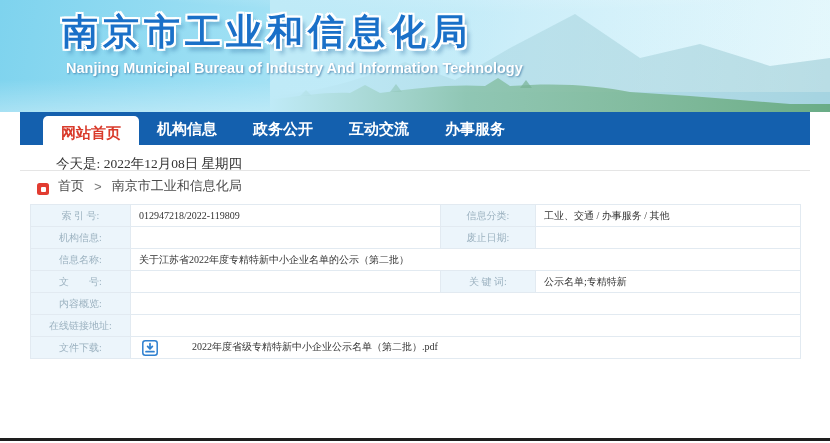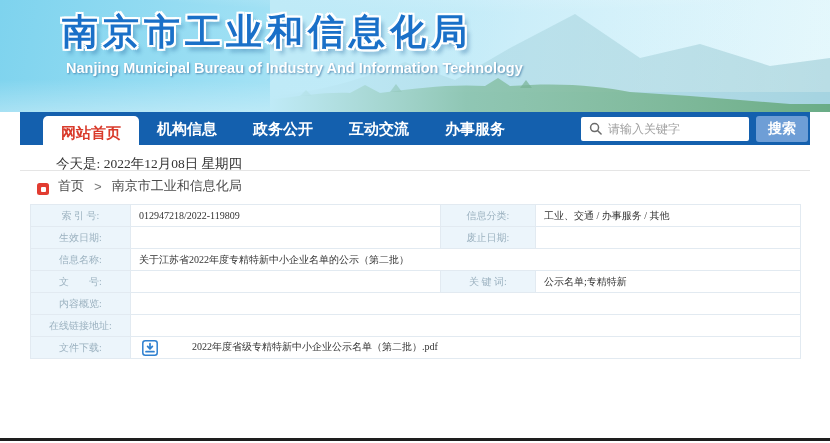--- a/index.html
+++ b/index.html
@@ -99,30 +99,20 @@
     <div class="title-en">Nanjing Municipal Bureau of Industry And Information Technology</div>
   </div>
 
   <div class="chrome">
     <div class="navbar">
       <div class="tab active">网站首页</div>
       <div class="tab">机构信息</div>
       <div class="tab">政务公开</div>
       <div class="tab">互动交流</div>
       <div class="tab">办事服务</div>
-      <div class="search-area">
-        <div class="search-box">
-          <svg width="13" height="13" viewBox="0 0 14 14">
-            <circle cx="6" cy="6" r="4.3" fill="none" stroke="#6a6a6a" stroke-width="1.6"></circle>
-            <line x1="9.4" y1="9.4" x2="13" y2="13" stroke="#6a6a6a" stroke-width="1.6" stroke-linecap="round"></line>
-          </svg>
-          <input type="text" placeholder="请输入关键字" style="">
-        </div>
-        <button class="search-btn">搜索</button>
-      </div>
     </div>
     <div class="date-row">今天是: 2022年12月08日 星期四</div>
   </div>
 
   <div class="breadcrumb">
     <span class="crumb-icon">
         <i></i>
       </span>
     <span class="crumb-link">首页</span>
     <span class="sep">&gt;</span>
@@ -137,21 +127,21 @@
         <col class="c-val2">
     </colgroup>
     <tbody>
         <tr>
       <td class="lbl">索 引 号:</td>
       <td class="val">012947218/2022-119809</td>
       <td class="lbl">信息分类:</td>
       <td class="val">工业、交通 / 办事服务 / 其他</td>
     </tr>
     <tr>
-      <td class="lbl">生效日期:</td>
+      <td class="lbl">机构信息:</td>
       <td class="val"></td>
       <td class="lbl">废止日期:</td>
       <td class="val"></td>
     </tr>
     <tr>
       <td class="lbl">信息名称:</td>
       <td class="val" colspan="3">关于江苏省2022年度专精特新中小企业名单的公示（第二批）</td>
     </tr>
     <tr>
       <td class="lbl">文　　号:</td>

